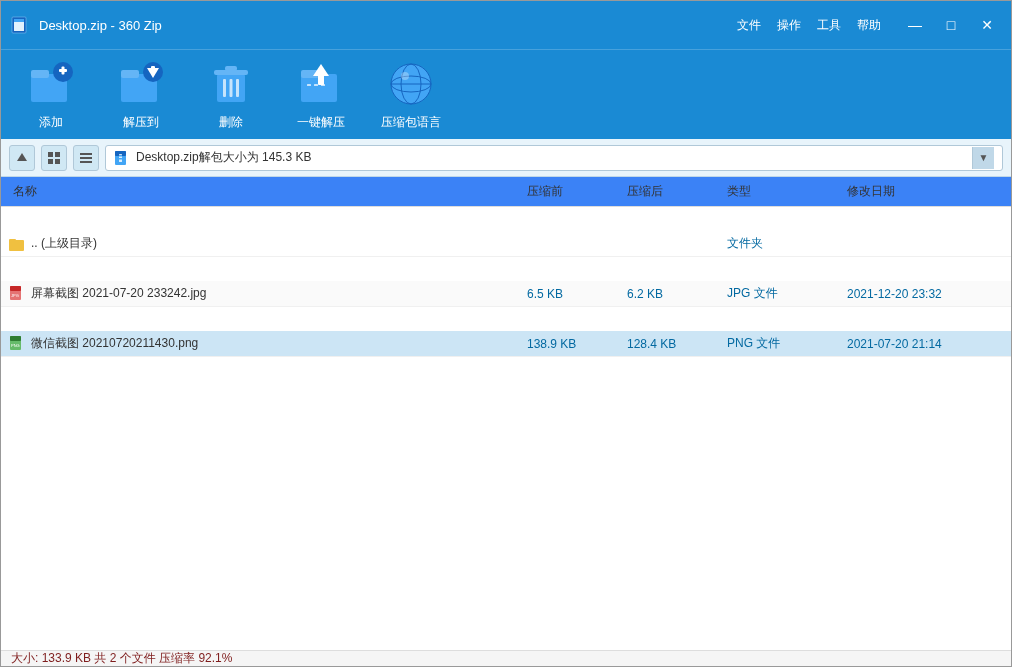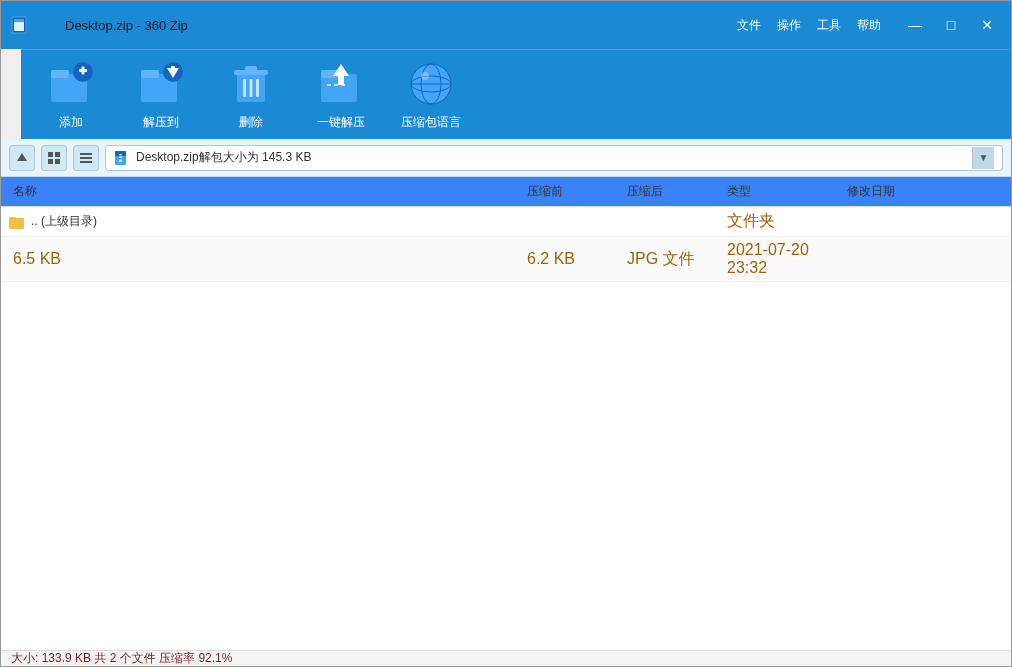--- a/index.html
+++ b/index.html
@@ -21,22 +21,21 @@
       height: 48px;
       display: flex;
       align-items: center;
       padding: 0 10px;
       color: white;
       flex-shrink: 0;
     }
     #title-bar .title-text {
       flex: 1;
       font-size: 13px;
-      color: #0f172a;
-      margin-left: 26px;
+      color: #ffffff;
     }
     #title-bar .menu-bar {
       display: flex;
       gap: 16px;
       margin-right: 20px;
       font-size: 12px;
       align-items: flex-end;
     }
     #title-bar .menu-bar span {
       cursor: pointer;
@@ -61,21 +60,20 @@
     
     #toolbar {
       background: #1a8ad4;
       height: 90px;
       display: flex;
       align-items: center;
       padding: 0 20px;
       gap: 30px;
       flex-shrink: 0;
       border-top: 1px solid rgba(255,255,255,0.2);
-      margin-left: 20px;
     }
     .toolbar-btn {
       display: flex;
       flex-direction: column;
       align-items: center;
       gap: 4px;
       cursor: pointer;
       color: white;
       min-width: 60px;
     }
@@ -167,40 +165,41 @@
       background: white;
       overflow-y: auto;
     }
     .file-row {
       display: grid;
       grid-template-columns: 1fr 100px 100px 120px 160px;
       padding: 4px 8px;
       align-items: center;
       border-bottom: 1px solid #f0f0f0;
       cursor: pointer;
+      margin-top: 24px;
     }
     .file-row.alt { background: #fafafa; }
     .file-row.selected { background: #cce5f5; }
     .file-name-cell {
       display: flex;
       align-items: center;
       gap: 6px;
     }
     .file-icon {
       width: 16px;
       height: 16px;
       flex-shrink: 0;
     }
     .file-name-text {
       font-size: 12px;
       color: #333;
     }
     .file-cell {
-      font-size: 16px;
-      color: #a16207;
+      font-size: 12px;
+      color: #0369a1;
       padding: 0 4px;
     }
 
     
     #status-bar {
       height: 16px;
       background: #f5f5f5;
       border-top: 1px solid #ddd;
       display: flex;
       align-items: center;
@@ -385,23 +384,49 @@
       </div>
       <span class="file-name-text">.. (上级目录)</span>
     </div>
     <div class="file-cell"></div>
     <div class="file-cell"></div>
     <div class="file-cell">文件夹</div>
     <div class="file-cell"></div>
   </div>
 
   <div class="file-row alt">
+    <div class="file-name-cell">
+      <div class="file-icon">
+        <svg width="16" height="16" viewBox="0 0 16 16">
+          <rect x="1" y="0" width="11" height="14" rx="1" fill="#e57373"></rect>
+          <rect x="1" y="0" width="11" height="5" rx="1" fill="#c62828"></rect>
+          <text x="2" y="11" font-size="4" fill="white" font-family="Arial">JPG</text>
+        </svg>
+      </div>
+      <span class="file-name-text">屏幕截图 2021-07-20 233242.jpg</span>
+    </div>
     <div class="file-cell">6.5 KB</div>
     <div class="file-cell">6.2 KB</div>
     <div class="file-cell">JPG 文件</div>
-    <div class="file-cell">2021-07-20 23:32</div>
-  </div>
-
+    <div class="file-cell">2021-12-20 23:32</div>
+  </div>
+
+  <div class="file-row selected">
+    <div class="file-name-cell">
+      <div class="file-icon">
+        <svg width="16" height="16" viewBox="0 0 16 16">
+          <rect x="1" y="0" width="11" height="14" rx="1" fill="#66bb6a"></rect>
+          <rect x="1" y="0" width="11" height="5" rx="1" fill="#2e7d32"></rect>
+          <text x="2" y="11" font-size="4" fill="white" font-family="Arial">PNG</text>
+        </svg>
+      </div>
+      <span class="file-name-text">微信截图 20210720211430.png</span>
+    </div>
+    <div class="file-cell">138.9 KB</div>
+    <div class="file-cell">128.4 KB</div>
+    <div class="file-cell">PNG 文件</div>
+    <div class="file-cell">2021-07-20 21:14</div>
+  </div>
 </div>
 
 <div id="status-bar">
   <span>大小: 133.9 KB 共 2 个文件 压缩率 92.1%</span>
 </div>
 
 </body></html>

